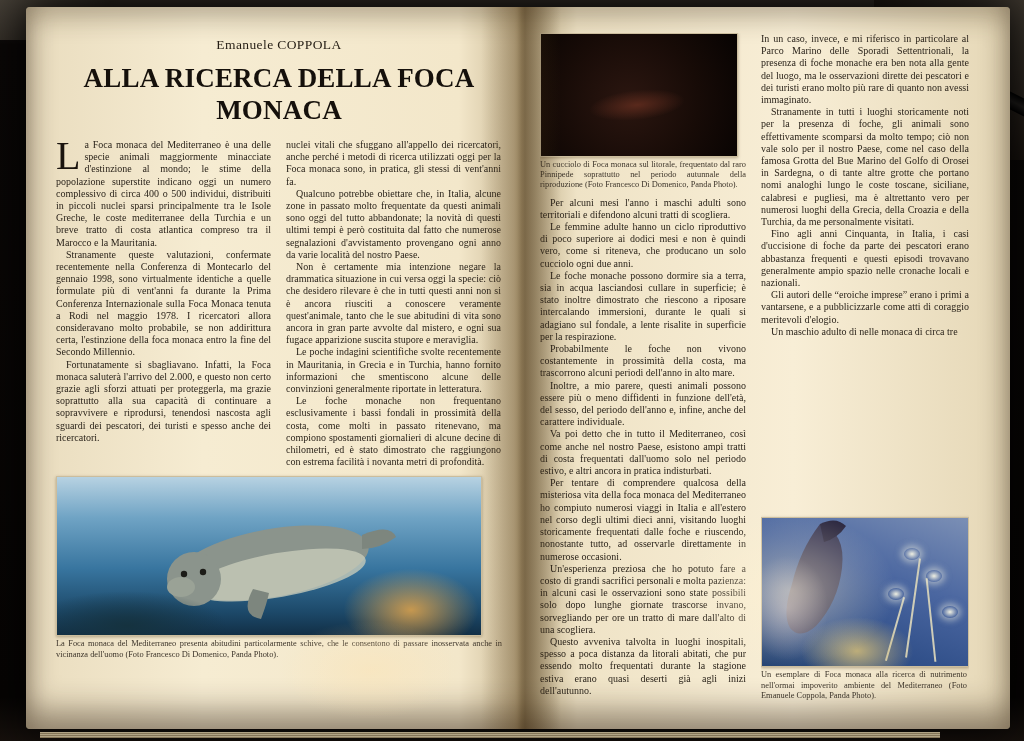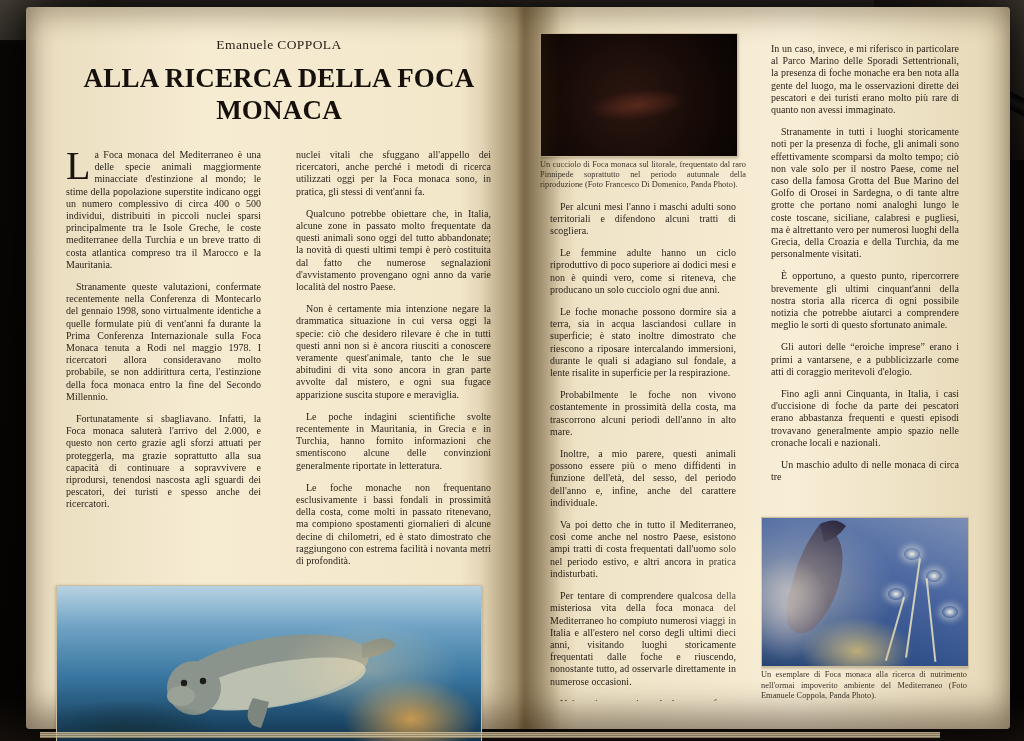--- a/index.html
+++ b/index.html
@@ -26,21 +26,21 @@
   .glare-right{left:640px;top:480px;width:300px;height:220px;
         background:radial-gradient(closest-side,rgba(255,242,210,.5),transparent 70%);}
   .glare-leftbottom{left:240px;top:600px;width:260px;height:140px;
         background:radial-gradient(closest-side,rgba(255,225,170,.35),transparent 70%);}
 
   .author{ text-align:center;font-size:13.5px;letter-spacing:.4px;color:#241d14;margin:0 0 10px 0;}
   .title{ text-align:center;font-size:27px;font-weight:700;letter-spacing:.2px;color:#15100b;
           margin:0 0 14px 0;transform:scaleY(1.05);}
   .cols{display:flex;gap:15px;}
   .col{width:215px;overflow:hidden;text-align:justify;}
-  .col p{margin:10px;font-size:10px;line-height:12.2px;text-indent:10px;}
+  .col p{margin:0;font-size:10px;line-height:12.2px;text-indent:10px;}
   .col p.noindent{text-indent:0;}
   .dropcap{float:left;font-size:40px;line-height:30px;font-weight:400;padding:2px 4px 0 0;color:#1a140e;}
   .caption{font-size:8.4px;line-height:10.2px;color:#3c342a;text-align:justify;margin-top:3px;}
 
   .photo{position:relative;overflow:hidden;border:1px solid #cbbd9d;box-shadow:0 1px 3px rgba(60,40,10,.35);}
   .photo-main{width:424px;height:158px;margin-top:8px;
         background:linear-gradient(180deg,#b7d2e2 0%,#6fa3c4 26%,#38759f 58%,#1c4868 86%,#122f46 100%);}
   .photo-main .rocks{position:absolute;left:-30px;bottom:-26px;width:200px;height:70px;border-radius:50%;
         background:radial-gradient(closest-side,#15323f,rgba(21,50,63,0));}
   .photo-main .glarep{position:absolute;right:-20px;bottom:-30px;width:180px;height:110px;border-radius:50%;
@@ -120,23 +120,22 @@
           <p>Va poi detto che in tutto il Mediterraneo, così come anche nel nostro Paese, esistono ampi tratti di costa frequentati dall'uomo solo nel periodo estivo, e altri ancora in pratica indisturbati.</p>
           <p>Per tentare di comprendere qualcosa della misteriosa vita della foca monaca del Mediterraneo ho compiuto numerosi viaggi in Italia e all'estero nel corso degli ultimi dieci anni, visitando luoghi storicamente frequentati dalle foche e riuscendo, nonostante tutto, ad osservarle direttamente in numerose occasioni.</p>
           <p>Un'esperienza preziosa che ho potuto fare a costo di grandi sacrifici personali e molta pazienza: in alcuni casi le osservazioni sono state possibili solo dopo lunghe giornate trascorse invano, sorvegliando per ore un tratto di mare dall'alto di una scogliera.</p>
           <p>Questo avveniva talvolta in luoghi inospitali, spesso a poca distanza da litorali abitati, che pur essendo molto frequentati durante la stagione estiva erano quasi deserti già agli inizi dell'autunno.</p>
         </div>
 
         <div class="col" style="width:208px;height:668px;position:relative;">
           <div style="height:468px;overflow:hidden;">
             <p class="noindent">In un caso, invece, e mi riferisco in particolare al Parco Marino delle Sporadi Settentrionali, la presenza di foche monache era ben nota alla gente del luogo, ma le osservazioni dirette dei pescatori e dei turisti erano molto più rare di quanto non avessi immaginato.</p>
             <p>Stranamente in tutti i luoghi storicamente noti per la presenza di foche, gli animali sono effettivamente scomparsi da molto tempo; ciò non vale solo per il nostro Paese, come nel caso della famosa Grotta del Bue Marino del Golfo di Orosei in Sardegna, o di tante altre grotte che portano nomi analoghi lungo le coste toscane, siciliane, calabresi e pugliesi, ma è altrettanto vero per numerosi luoghi della Grecia, della Croazia e della Turchia, da me personalmente visitati.</p>
-            <p>È opportuno, a questo punto, ripercorrere brevemente gli ultimi cinquant'anni della nostra storia alla ricerca di ogni possibile notizia che potrebbe aiutarci a comprendere meglio le sorti di questo sfortunato animale.</p>
+            <p>Fino agli anni Cinquanta, in Italia, i casi d'uccisione di foche da parte dei pescatori erano abbastanza frequenti e questi episodi trovavano generalmente ampio spazio nelle cronache locali e nazionali.</p>
             <p>Gli autori delle “eroiche imprese” erano i primi a vantarsene, e a pubblicizzarle come atti di coraggio meritevoli d'elogio.</p>
-            <p>Fino agli anni Cinquanta, in Italia, i casi d'uccisione di foche da parte dei pescatori erano abbastanza frequenti e questi episodi trovavano generalmente ampio spazio nelle cronache locali e nazionali.</p>
             <p>Un maschio adulto di nelle monaca di circa tre</p>
           </div>
           <div style="position:absolute;left:0;bottom:0;width:206px;">
             <div class="photo photo-dive">
               <div class="hazel"></div>
               <svg width="206" height="148" viewBox="0 0 206 148">
                 <path d="M58 6 q26 8 22 44 q-4 34 -26 58 q-16 14 -26 2 q-8 -14 2 -44 q8 -34 28 -60 z" fill="#3a3550" opacity=".9"></path>
                 <path d="M58 6 q16 -8 26 2 q-8 12 -22 16 z" fill="#2e2a42"></path>
               </svg>
               <div class="stem" style="left:150px;top:40px;height:100px;transform:rotate(8deg);"></div>

